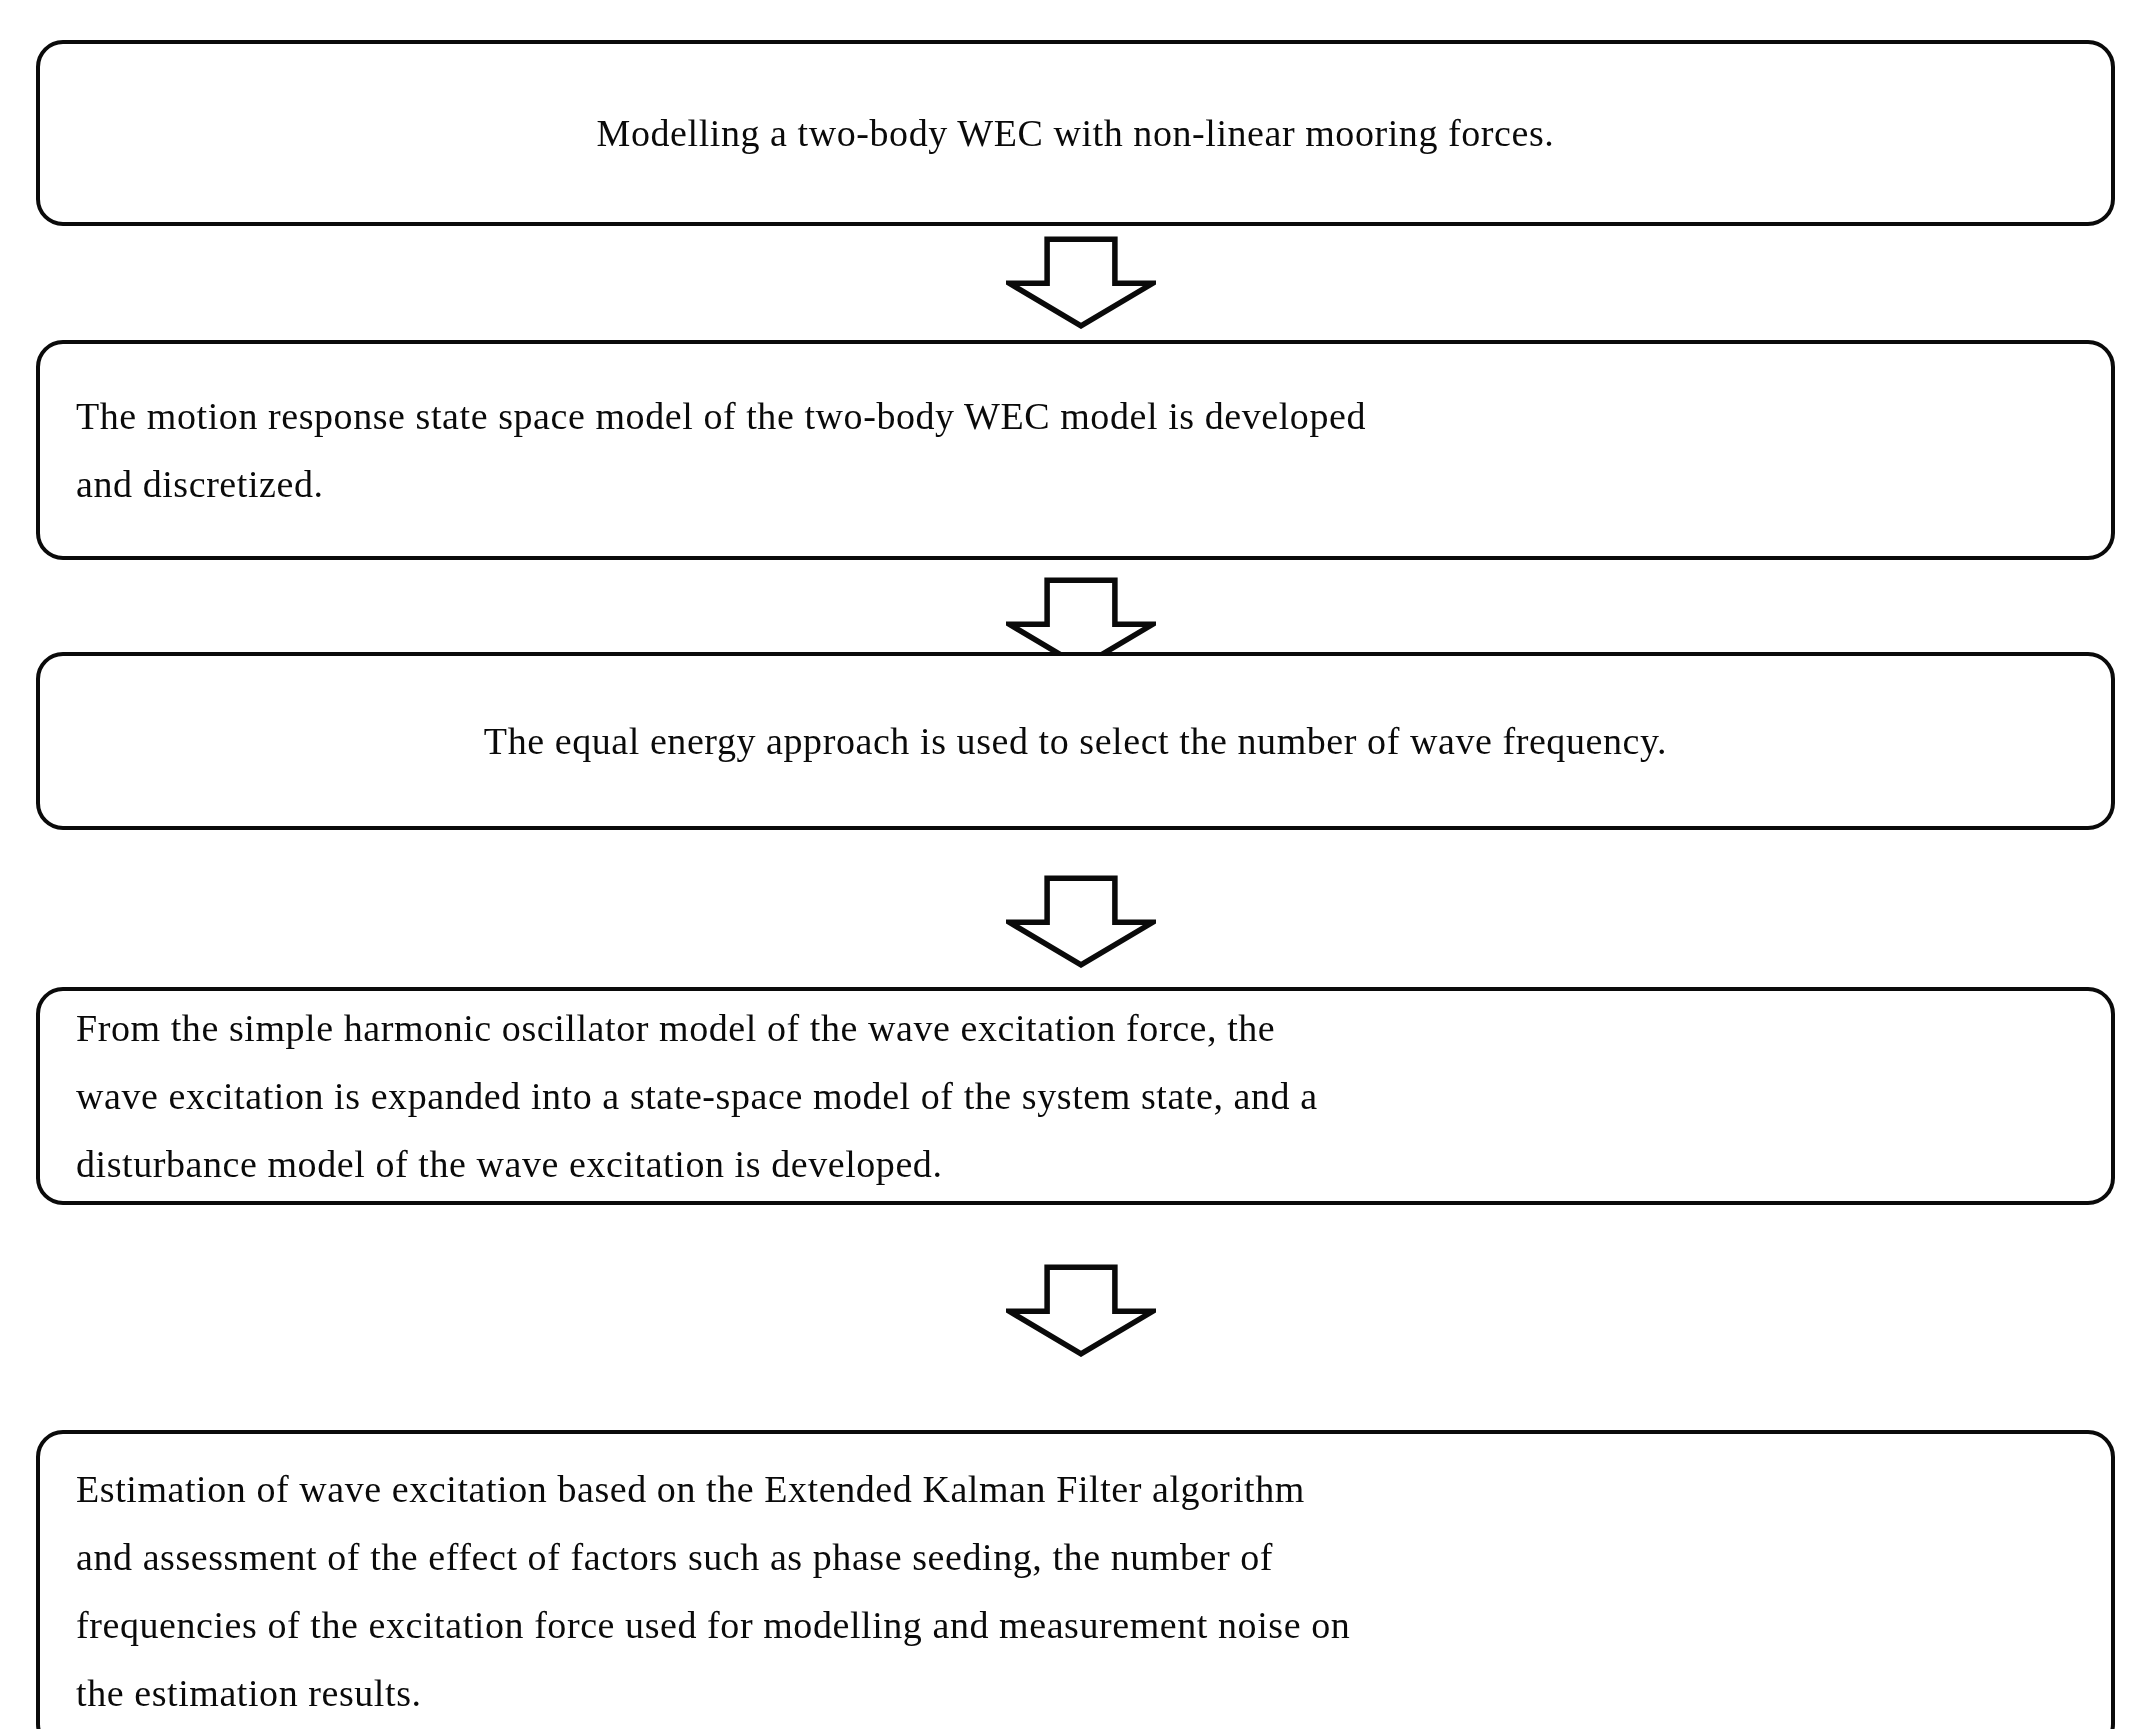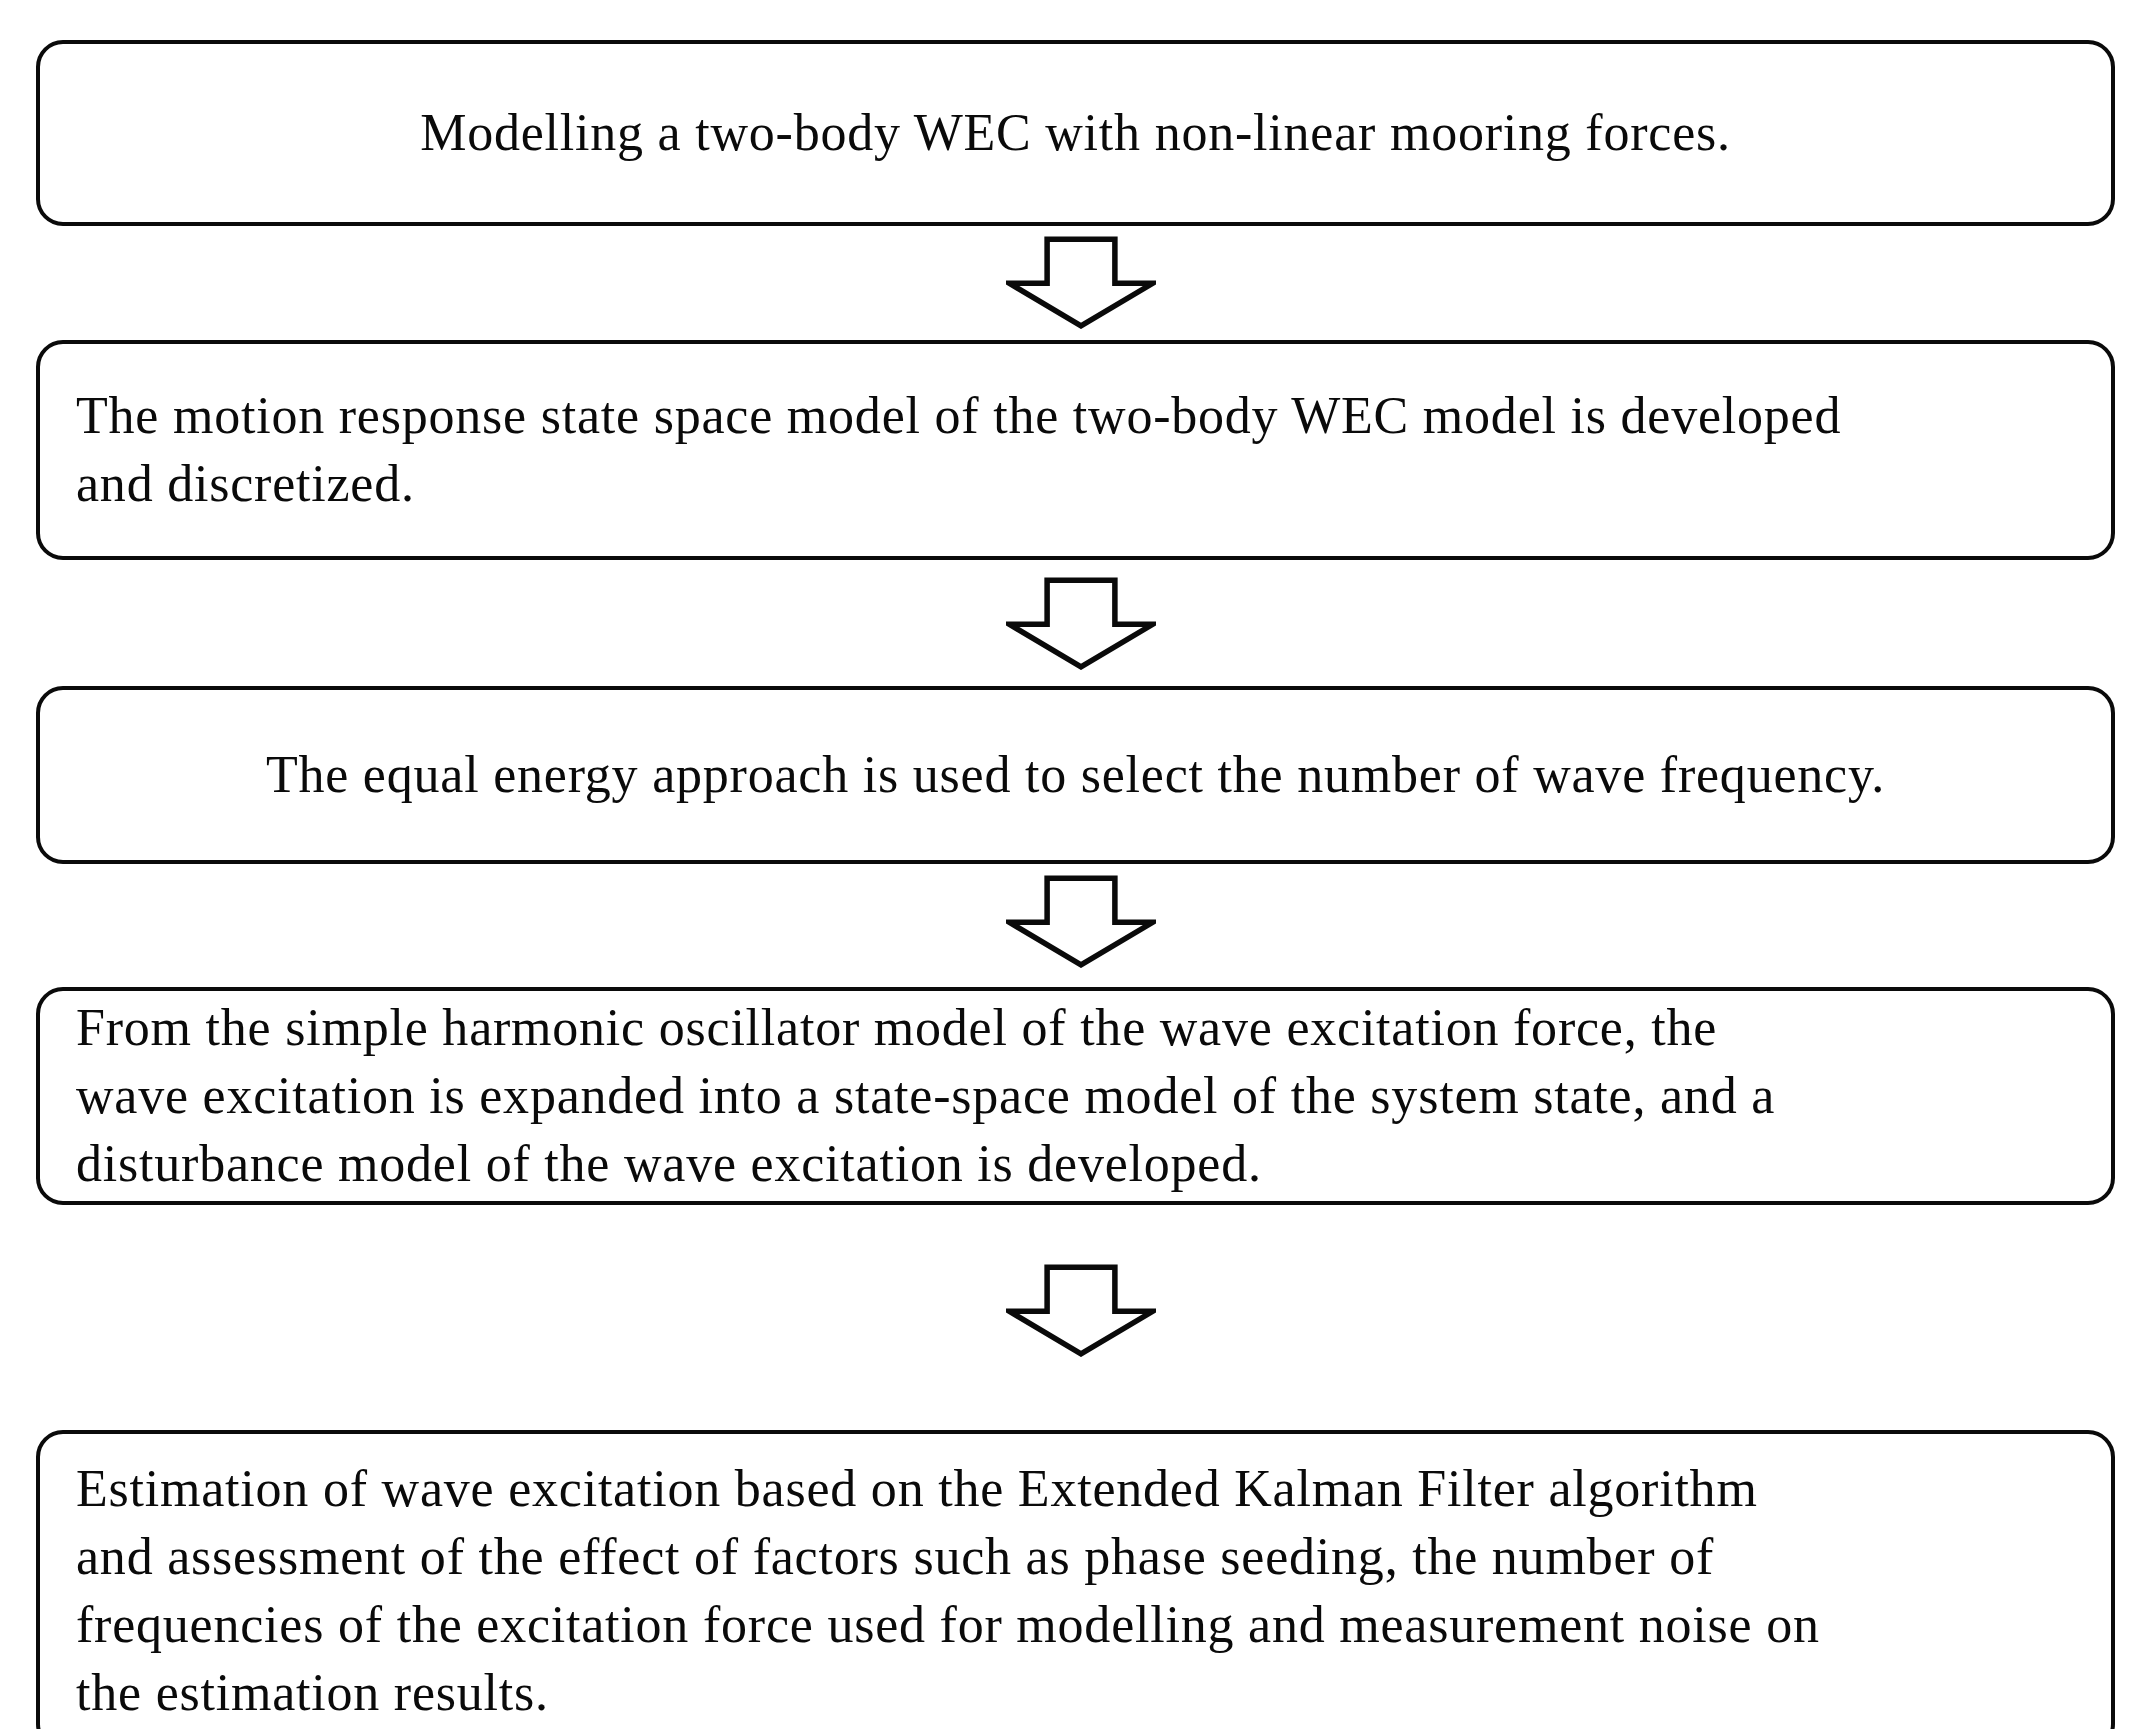--- a/index.html
+++ b/index.html
@@ -19,38 +19,38 @@
   .fbox {
     position: absolute;
     left: 36px;
     width: 2079px;
     box-sizing: border-box;
     border: 4.7px solid #0a0a0a;
     border-radius: 27px;
     background: #ffffff;
     display: flex;
     align-items: center;
-    font-size: 52px;
+    font-size: 38px;
     line-height: 68px;
     letter-spacing: 0.015em;
     white-space: pre-line;
   }
   .fbox.center {
     justify-content: center;
     text-align: center;
     padding: 0 47px;
   }
   .fbox.left {
     justify-content: flex-start;
     text-align: left;
     padding: 0 36px;
   }
   #b1 { top: 40px;   height: 186px; }
   #b2 { top: 340px;  height: 220px; }
-  #b3 { top: 686px;  height: 178px; }
+  #b3 { top: 652px;  height: 178px; }
   #b4 { top: 987px; height: 218px; }
   #b5 { top: 1430px; height: 321px; }
 
   .arrow {
     position: absolute;
     left: 1006px;
     width: 150px;
     height: 93px;
   }
   #a1 { top: 236px; }

